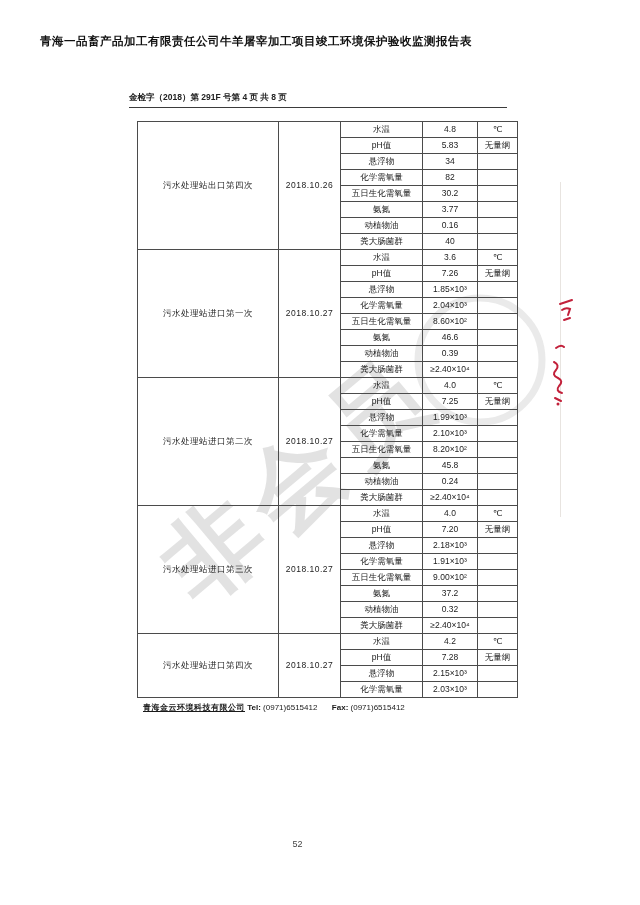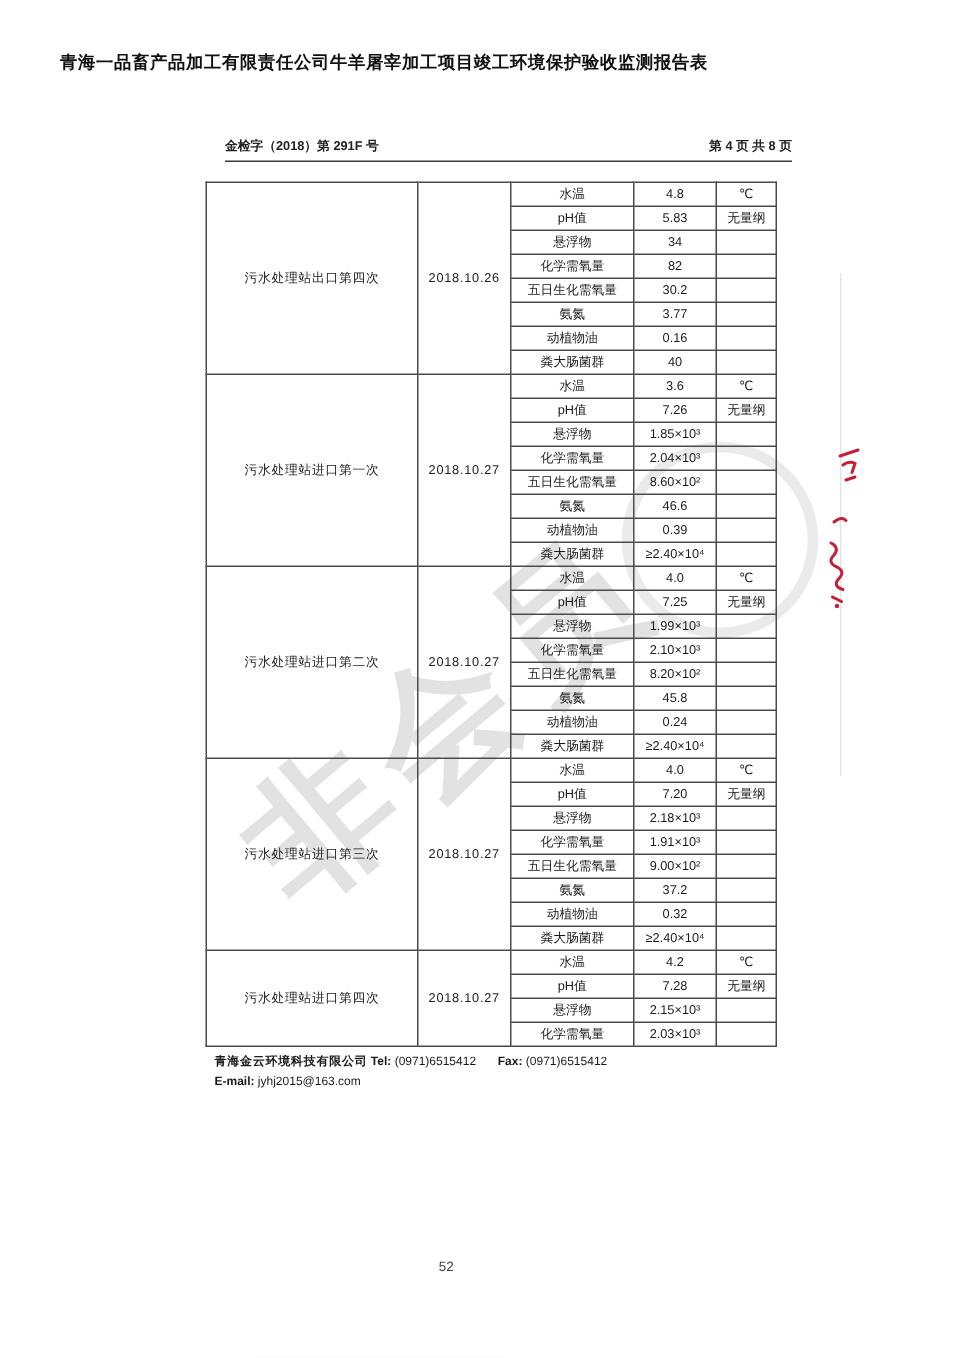--- a/index.html
+++ b/index.html
@@ -34,22 +34,22 @@
     position:absolute;left:560px;top:182px;width:1px;height:335px;
     background:rgba(214,205,198,0.55);z-index:1;
   }
   
   .title{
     position:absolute;left:0;top:34px;width:512px;
     text-align:center;font-size:11.5px;font-weight:bold;color:#111;
     letter-spacing:0.5px;z-index:2;
   }
   .docline{
-    position:absolute;left:150px;top:92px;width:378px;
-    display:flex;justify-content:space-between;align-items:flex-end;
+    position:absolute;left:129px;top:92px;width:378px;
+    display:flex;justify-content:flex-start;align-items:flex-end;
     font-size:8.5px;font-weight:bold;color:#222;
     border-bottom:1.5px solid #3b3b3b;
     padding-bottom:3px;z-index:2;
   }
   
   .table-wrap{position:absolute;left:137px;top:121px;z-index:2;}
   table{border-collapse:collapse;table-layout:fixed;width:380px;}
   td{
     border:1px solid #4b4b4b;
     height:15px;
@@ -59,21 +59,21 @@
     vertical-align:middle;
     padding:0 1px;
     color:#1c1c1c;
     overflow:hidden;
     white-space:nowrap;
   }
   td.loc,td.date{font-size:8.5px;letter-spacing:0.5px;}
   
   .footer{position:absolute;left:143px;top:702px;width:400px;font-size:8px;color:#1a1a1a;z-index:2;}
   .footer .line{margin-bottom:3px;}
-  .footer .company{font-weight:bold;letter-spacing:0.5px;}
+  .footer .company{font-weight:bold;text-decoration:underline;letter-spacing:0.5px;}
   .footer .lbl{font-weight:bold;}
   .footer .gap{display:inline-block;width:10px;}
   .pagenum{
     position:absolute;left:0;top:839px;width:595px;text-align:center;
     font-size:9px;color:#444;z-index:2;
   }
   .redmarks{position:absolute;left:540px;top:290px;z-index:3;pointer-events:none;}
 </style>
 </head>
 <body>
@@ -314,21 +314,17 @@
 
   <div class="footer">
     <div class="line">
       <span class="company">青海金云环境科技有限公司</span>
       <span class="lbl">Tel:</span>
       <span>(0971)6515412</span>
       <span class="gap"></span>
       <span class="lbl">Fax:</span>
       <span>(0971)6515412</span>
     </div>
-    <div class="line">
-      <span class="lbl">E-mail:</span>
-      <span>jyhj2015@163.com</span>
-    </div>
   </div>
 
   <div class="pagenum">52</div>
 
 </div>
 
 </body></html>

